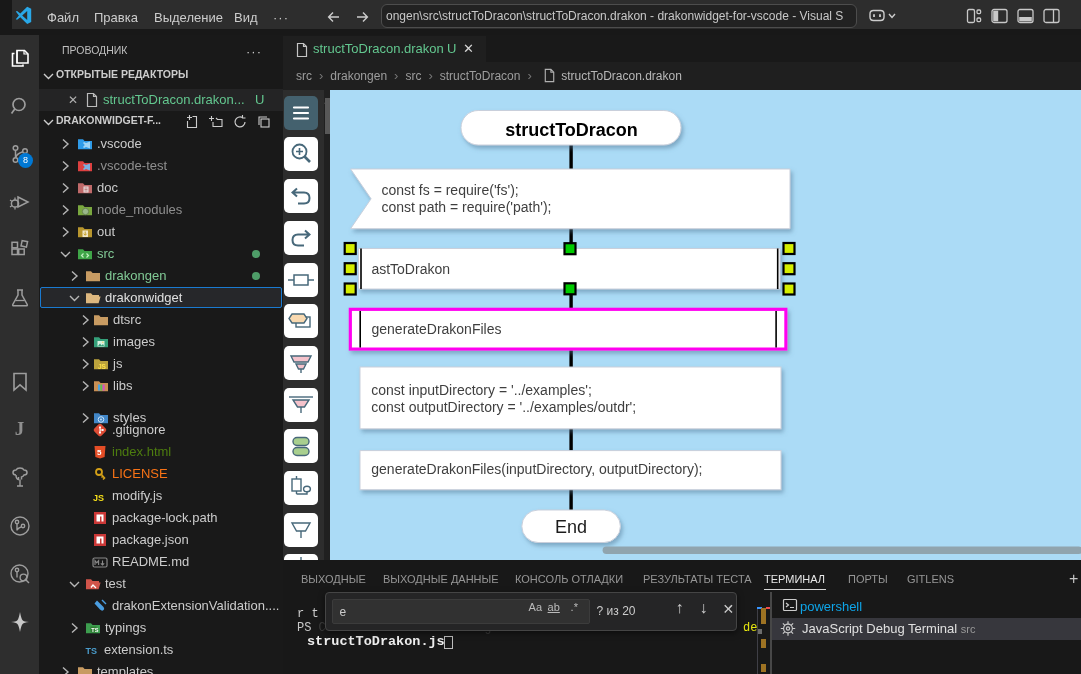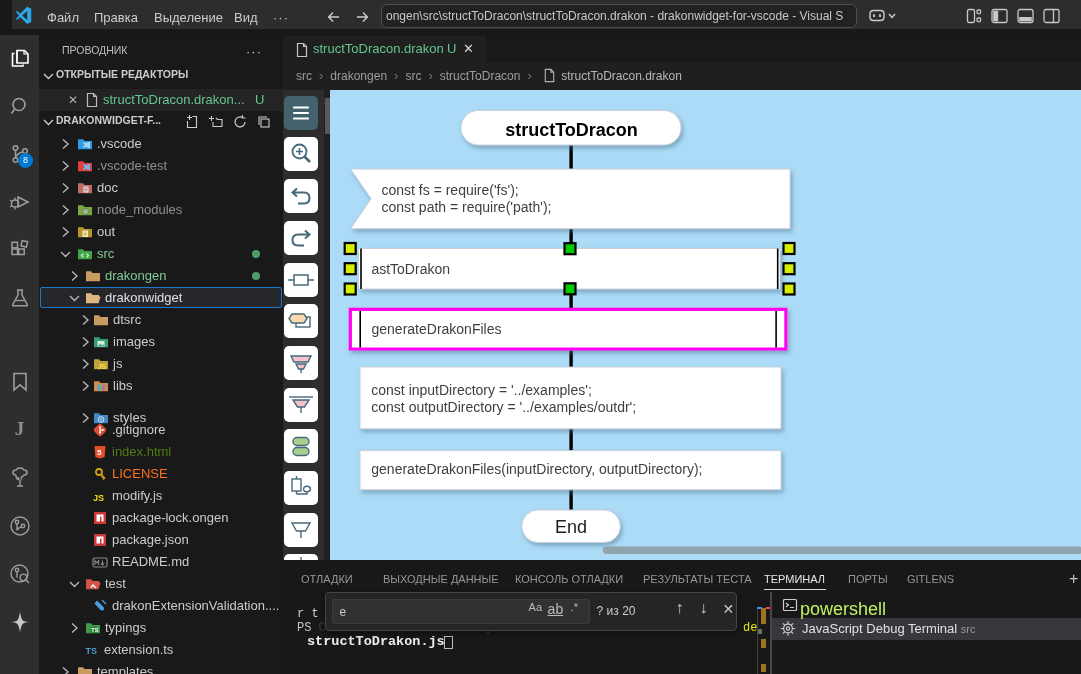--- a/index.html
+++ b/index.html
@@ -394,21 +394,21 @@
         <svg class="ficon" style="left:53px" viewBox="0 0 16 16">
           <text x="1" y="12.5" font-family="Liberation Sans" font-size="9" font-weight="bold" fill="#f5de19">JS</text>
         </svg>
         <span class="lbl" style="left:73px;color:#cccccc">modify.js</span>
       </div>
     <div class="row" style="top:472px">
         <svg class="ficon" style="left:53px" viewBox="0 0 16 16">
           <rect x="2" y="2" width="12" height="12" fill="#cb3837"></rect>
           <path d="M4.5 11.5 L4.5 4.5 L11.5 4.5 L11.5 11.5 L9.5 11.5 L9.5 6.5 L8 6.5 L8 11.5 Z" fill="#ffffff"></path>
         </svg>
-        <span class="lbl" style="left:73px;color:#cccccc">package-lock.ongen</span>
+        <span class="lbl" style="left:73px;color:#cccccc">package-lock.path</span>
       </div>
     <div class="row" style="top:494px">
         <svg class="ficon" style="left:53px" viewBox="0 0 16 16">
           <rect x="2" y="2" width="12" height="12" fill="#cb3837"></rect>
           <path d="M4.5 11.5 L4.5 4.5 L11.5 4.5 L11.5 11.5 L9.5 11.5 L9.5 6.5 L8 6.5 L8 11.5 Z" fill="#ffffff"></path>
         </svg>
         <span class="lbl" style="left:73px;color:#cccccc">package.json</span>
       </div>
     <div class="row" style="top:516px">
         <svg class="ficon" style="left:53px" viewBox="0 0 16 16">
@@ -631,21 +631,21 @@
         <rect x="453.5" y="193.5" width="11" height="11" fill="#d5ee00"></rect>
         <rect x="234.5" y="153.2" width="11" height="11" fill="#00cc00"></rect>
         <rect x="234.5" y="193.3" width="11" height="11" fill="#00cc00"></rect>
       </g>
 
       <rect x="272.6" y="456.5" width="480" height="7.5" rx="3.7" fill="#90a4ae"></rect>
     </svg>
   </div>
 
   <div class="abs" id="panel">
-    <div class="ptab" style="left:18px">ОТЛАДКИ</div>
+    <div class="ptab" style="left:18px">ВЫХОДНЫЕ</div>
     <div class="ptab" style="left:100px">ВЫХОДНЫЕ ДАННЫЕ</div>
     <div class="ptab" style="left:232px">КОНСОЛЬ ОТЛАДКИ</div>
     <div class="ptab" style="left:360px">РЕЗУЛЬТАТЫ ТЕСТА</div>
     <div class="ptab" style="left:481px;color:#e7e7e7">ТЕРМИНАЛ</div>
     <div class="abs" style="left:481px;top:28.5px;width:62px;height:1.5px;background:#d7d7d7"></div>
     <div class="ptab" style="left:565px">ПОРТЫ</div>
     <div class="ptab" style="left:624px">GITLENS</div>
     <div class="ptab" style="left:786px;font-size:16px;color:#c5c5c5">+</div>
 
     <div class="abs mono" style="left:14px;top:47px;color:#cccccc">r t</div>
@@ -663,34 +663,34 @@
     <div class="abs" style="left:478.4px;top:103.6px;width:4.5px;height:8.7px;background:#9e7323"></div>
     <div class="abs" style="left:487.3px;top:32px;width:1.5px;height:82px;background:#474747"></div>
 
     <div class="abs" style="left:489px;top:57.5px;width:309px;height:22px;background:#37373d"></div>
     <svg class="abs" style="left:499px;top:37px" width="16" height="16" viewBox="0 0 16 16">
       <g stroke="#cccccc" stroke-width="1.2" fill="none">
           <rect x="1.5" y="2.5" width="13" height="11" rx="1"></rect>
           <path d="M4 6 L6.5 8 L4 10 M8 10.5 L12 10.5"></path>
         </g>
     </svg>
-    <div class="abs" style="left:517px;top:39px;font-size:18px;color:#bef264">powershell</div>
+    <div class="abs" style="left:517px;top:39px;font-size:13px;color:#0ea5e9">powershell</div>
     <svg class="abs" style="left:497px;top:60px" width="16" height="16" viewBox="0 0 16 16">
       <g stroke="#cccccc" stroke-width="1.15" fill="none">
         <circle cx="8" cy="8.5" r="4.4"></circle>
         <circle cx="8" cy="8.5" r="1.6"></circle>
         <path d="M8 1.3 L8 4.1 M8 12.9 L8 15.7 M0.8 8.5 L3.6 8.5 M12.4 8.5 L15.2 8.5 M2.9 3.4 L4.9 5.4 M13.1 3.4 L11.1 5.4 M2.9 13.6 L4.9 11.6 M13.1 13.6 L11.1 11.6"></path>
       </g>
     </svg>
     <div class="abs" style="left:519px;top:61px;font-size:13px;color:#e0e0e0">JavaScript Debug Terminal <span style="font-size:11px;color:#9a9a9a">src</span></div>
 
     <div class="abs" style="left:41.6px;top:32px;width:412px;height:39px;background:#252526;border:1px solid #454545;border-radius:4px;box-shadow:0 2px 6px rgba(0,0,0,.5)">
       <div class="abs" style="left:6px;top:6px;width:258px;height:25px;background:#313131;border:1px solid #3c3c3c;border-radius:2px;font-size:12px;color:#cccccc;line-height:24px;padding-left:7px">e</div>
       <div class="abs" style="left:203px;top:8px;font-size:11px;color:#bbbbbb">Aa</div>
-      <div class="abs" style="left:222px;top:8px;font-size:14px;color:#bbbbbb;text-decoration:underline">ab</div>
+      <div class="abs" style="left:222px;top:8px;font-size:11px;color:#bbbbbb;text-decoration:underline">ab</div>
       <div class="abs" style="left:245px;top:8px;font-size:11px;color:#bbbbbb">.*</div>
       <div class="abs" style="left:271px;top:11px;font-size:12px;color:#cccccc">? из 20</div>
       <div class="abs" style="left:350px;top:6px;font-size:16px;color:#cccccc">↑</div>
       <div class="abs" style="left:374px;top:6px;font-size:16px;color:#cccccc">↓</div>
       <div class="abs" style="left:397px;top:8px;font-size:14px;color:#cccccc">✕</div>
     </div>
   </div>
 </div>
 
 </body></html>

